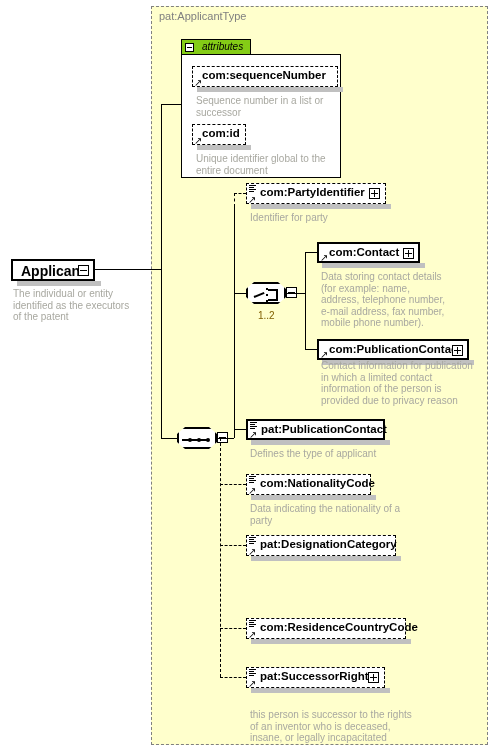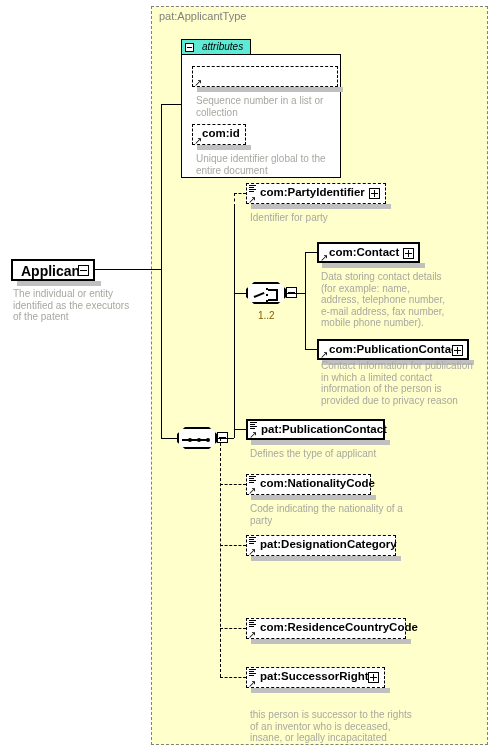--- a/index.html
+++ b/index.html
@@ -18,21 +18,21 @@
     font-size:11px;color:#808080;letter-spacing:0px;white-space:nowrap;
   }
 
   
   .attrs-box{
     position:absolute;left:181px;top:54px;width:160px;height:124px;
     background:#ffffff;border:1px solid #000000;box-sizing:border-box;
   }
   .attrs-tab{
     position:absolute;left:181px;top:39px;width:70px;height:16px;
-    background:#5eead4;border:1px solid #000000;border-bottom:none;
+    background:#84cc16;border:1px solid #000000;border-bottom:none;
     box-sizing:border-box;
   }
   .attrs-tab .tabtext{
     position:absolute;left:20px;top:1px;font-size:10px;font-style:italic;color:#000;
     white-space:nowrap;
   }
   .minusbox{
     position:absolute;left:3px;top:3px;width:9px;height:9px;
     border:1px solid #000;background:#fff;box-sizing:border-box;
   }
@@ -159,22 +159,23 @@
 
   <div class="attrs-tab">
     <span class="minusbox"></span>
     <span class="tabtext">attributes</span>
   </div>
   <div class="attrs-box"></div>
 
   <div class="shadow" style="left:197px;top:87px;width:146px;height:5px;"></div>
   <div class="node attr dashed" style="left:192px;top:66px;width:146px;">
     <span class="glyph-arrow">↗</span>
-  </div>
-  <div class="anno" style="left:196px;top:95px;width:140px;">Sequence number in a list or collection</div>
+    <span class="nlabel">com:sequenceNumber</span>
+  </div>
+  <div class="anno" style="left:196px;top:95px;width:140px;">Sequence number in a list or successor</div>
 
   <div class="shadow" style="left:197px;top:145px;width:54px;height:5px;"></div>
   <div class="node attr dashed" style="left:192px;top:124px;width:54px;">
     <span class="glyph-arrow">↗</span>
     <span class="nlabel">com:id</span>
   </div>
   <div class="anno" style="left:196px;top:153px;width:140px;">Unique identifier global to the entire document</div>
 
   <div class="compositor" style="left:177px;top:427px;width:56px;height:27px;">
     <div class="oct-sh"></div>
@@ -273,21 +274,21 @@
   <div class="node dashed" style="left:246px;top:474px;width:125px;">
     <span class="glyph-elem">
         <i></i>
         <i></i>
         <i></i>
         <i></i>
       </span>
     <span class="glyph-arrow">↗</span>
     <span class="nlabel">com:NationalityCode</span>
   </div>
-  <div class="anno" style="left:250px;top:503px;width:160px;">Code indicating the nationality of a party</div>
+  <div class="anno" style="left:250px;top:503px;width:160px;">Data indicating the nationality of a party</div>
 
   <div class="shadow" style="left:251px;top:556px;width:150px;height:5px;"></div>
   <div class="node dashed" style="left:246px;top:535px;width:150px;">
     <span class="glyph-elem">
         <i></i>
         <i></i>
         <i></i>
         <i></i>
       </span>
     <span class="glyph-arrow">↗</span>

